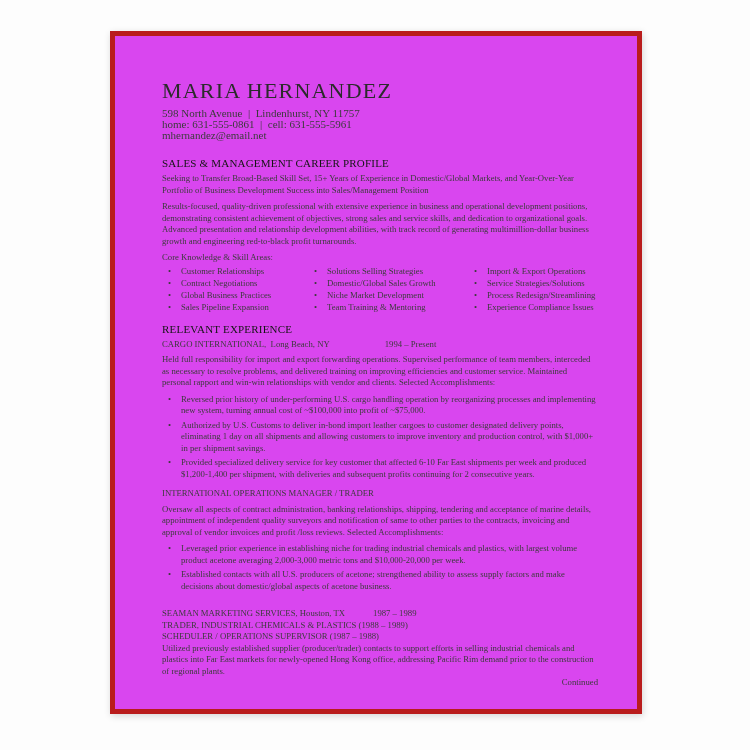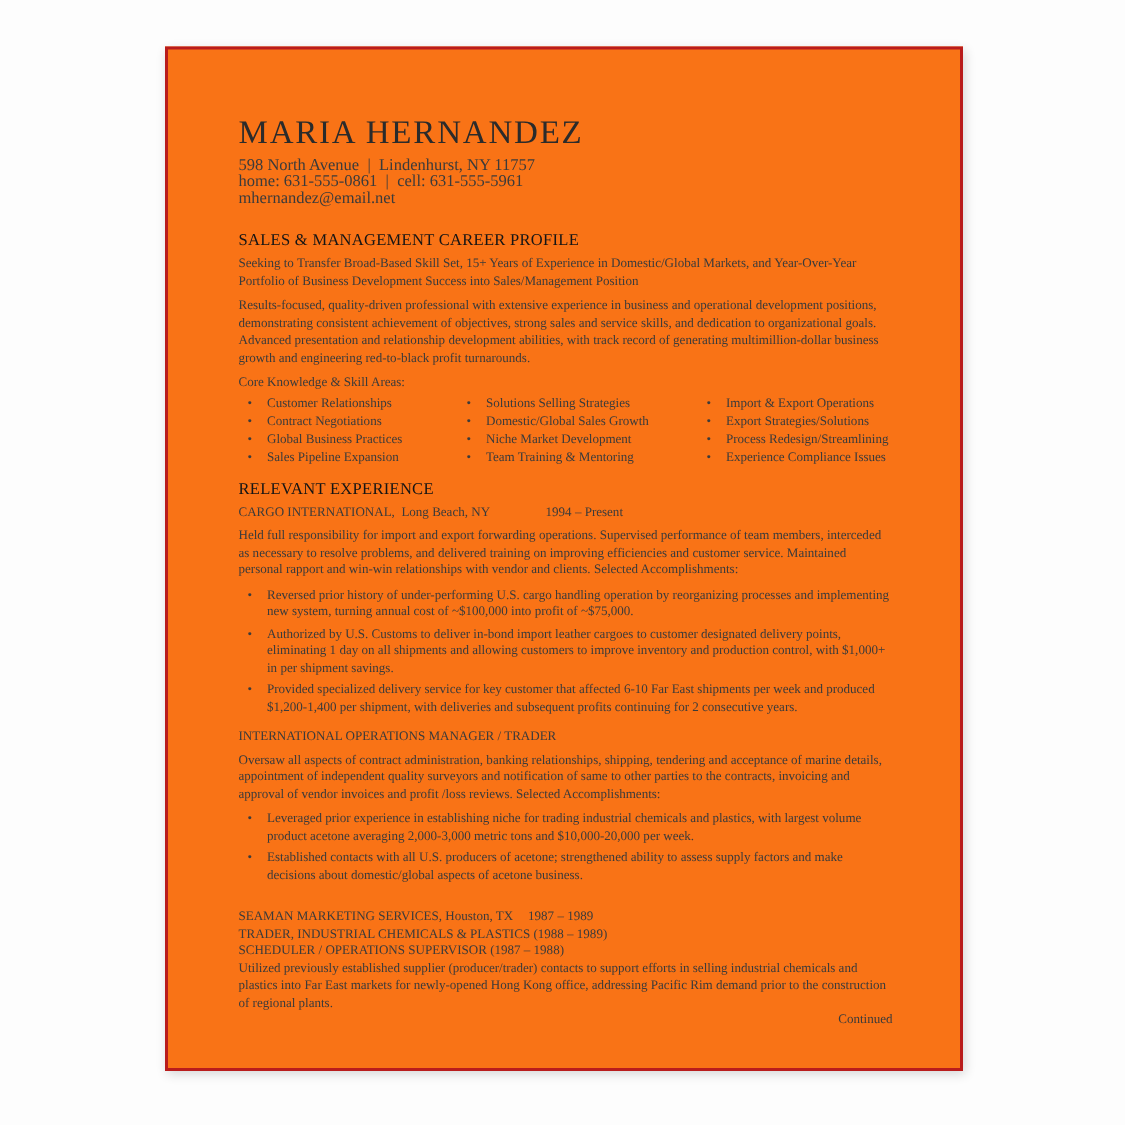--- a/index.html
+++ b/index.html
@@ -5,22 +5,22 @@
   * { margin:0; padding:0; box-sizing:border-box; }
   html, body {
     width:750px; height:750px;
     background:#fdfdfd;
     font-family:"Liberation Serif", serif;
   }
   .canvas { position:relative; width:750px; height:750px; background:#fdfdfd; overflow:hidden; }
   .page {
     position:absolute; left:110px; top:31px;
     width:532px; height:683px;
-    background:#f97316;
-    border:2px solid #b91c1c;
+    background:#d946ef;
+    border:5px solid #b91c1c;
     box-shadow:1px 2px 7px rgba(0,0,0,0.16);
   }
   .content {
     position:absolute; left:47px; top:42px; width:436px;
     color:#3b3b3b;
     font-size:8.7px; line-height:11.5px;
   }
   .name {
     font-size:22px; line-height:26px; font-weight:400;
     letter-spacing:1.2px; color:#2b2b2b; margin-bottom:4px;
@@ -38,21 +38,21 @@
   .skills-grid { display:flex; margin-top:1px; }
   .skill-col { display:block; }
   .skill-col-0 { width:146px; }
   .skill-col-1 { width:160px; }
   .skill-col-2 { flex:1; }
   .skill-item { display:flex; line-height:12px; padding-left:6px; }
   .dot { width:13px; flex:0 0 13px; }
   .job { margin-top:0; }
   .job-1 { margin-top:8px; }
   .job-2 { margin-top:16px; }
-  .job-head { display:flex; white-space:pre; }
+  .job-head { display:flex; white-space:pre;gap:18px; }
   .job-0 .dates { margin-left:37px; }
   .job-1 .dates { margin-left:25px; }
   .job-2 .dates { margin-left:10px; }
   .job-title { white-space:pre; }
   .desc { margin-top:4px; }
   .job-2 .desc { margin-top:0; }
   .bullets { margin-top:5px; }
   .bullet-item { display:flex; padding-left:6px; margin-bottom:3px; }
   .bullet-item .txt { flex:1; }
   .continued { text-align:right; }
@@ -113,21 +113,21 @@
               <span>Team Training &amp; Mentoring</span>
             </div>
         </div>
         <div class="skill-col skill-col-2">
           <div class="skill-item">
               <span class="dot">•</span>
               <span>Import &amp; Export Operations</span>
             </div>
           <div class="skill-item">
               <span class="dot">•</span>
-              <span>Export Strategies/Solutions</span>
+              <span>Service Strategies/Solutions</span>
             </div>
           <div class="skill-item">
               <span class="dot">•</span>
               <span>Process Redesign/Streamlining</span>
             </div>
           <div class="skill-item">
               <span class="dot">•</span>
               <span>Experience Compliance Issues</span>
             </div>
         </div>

